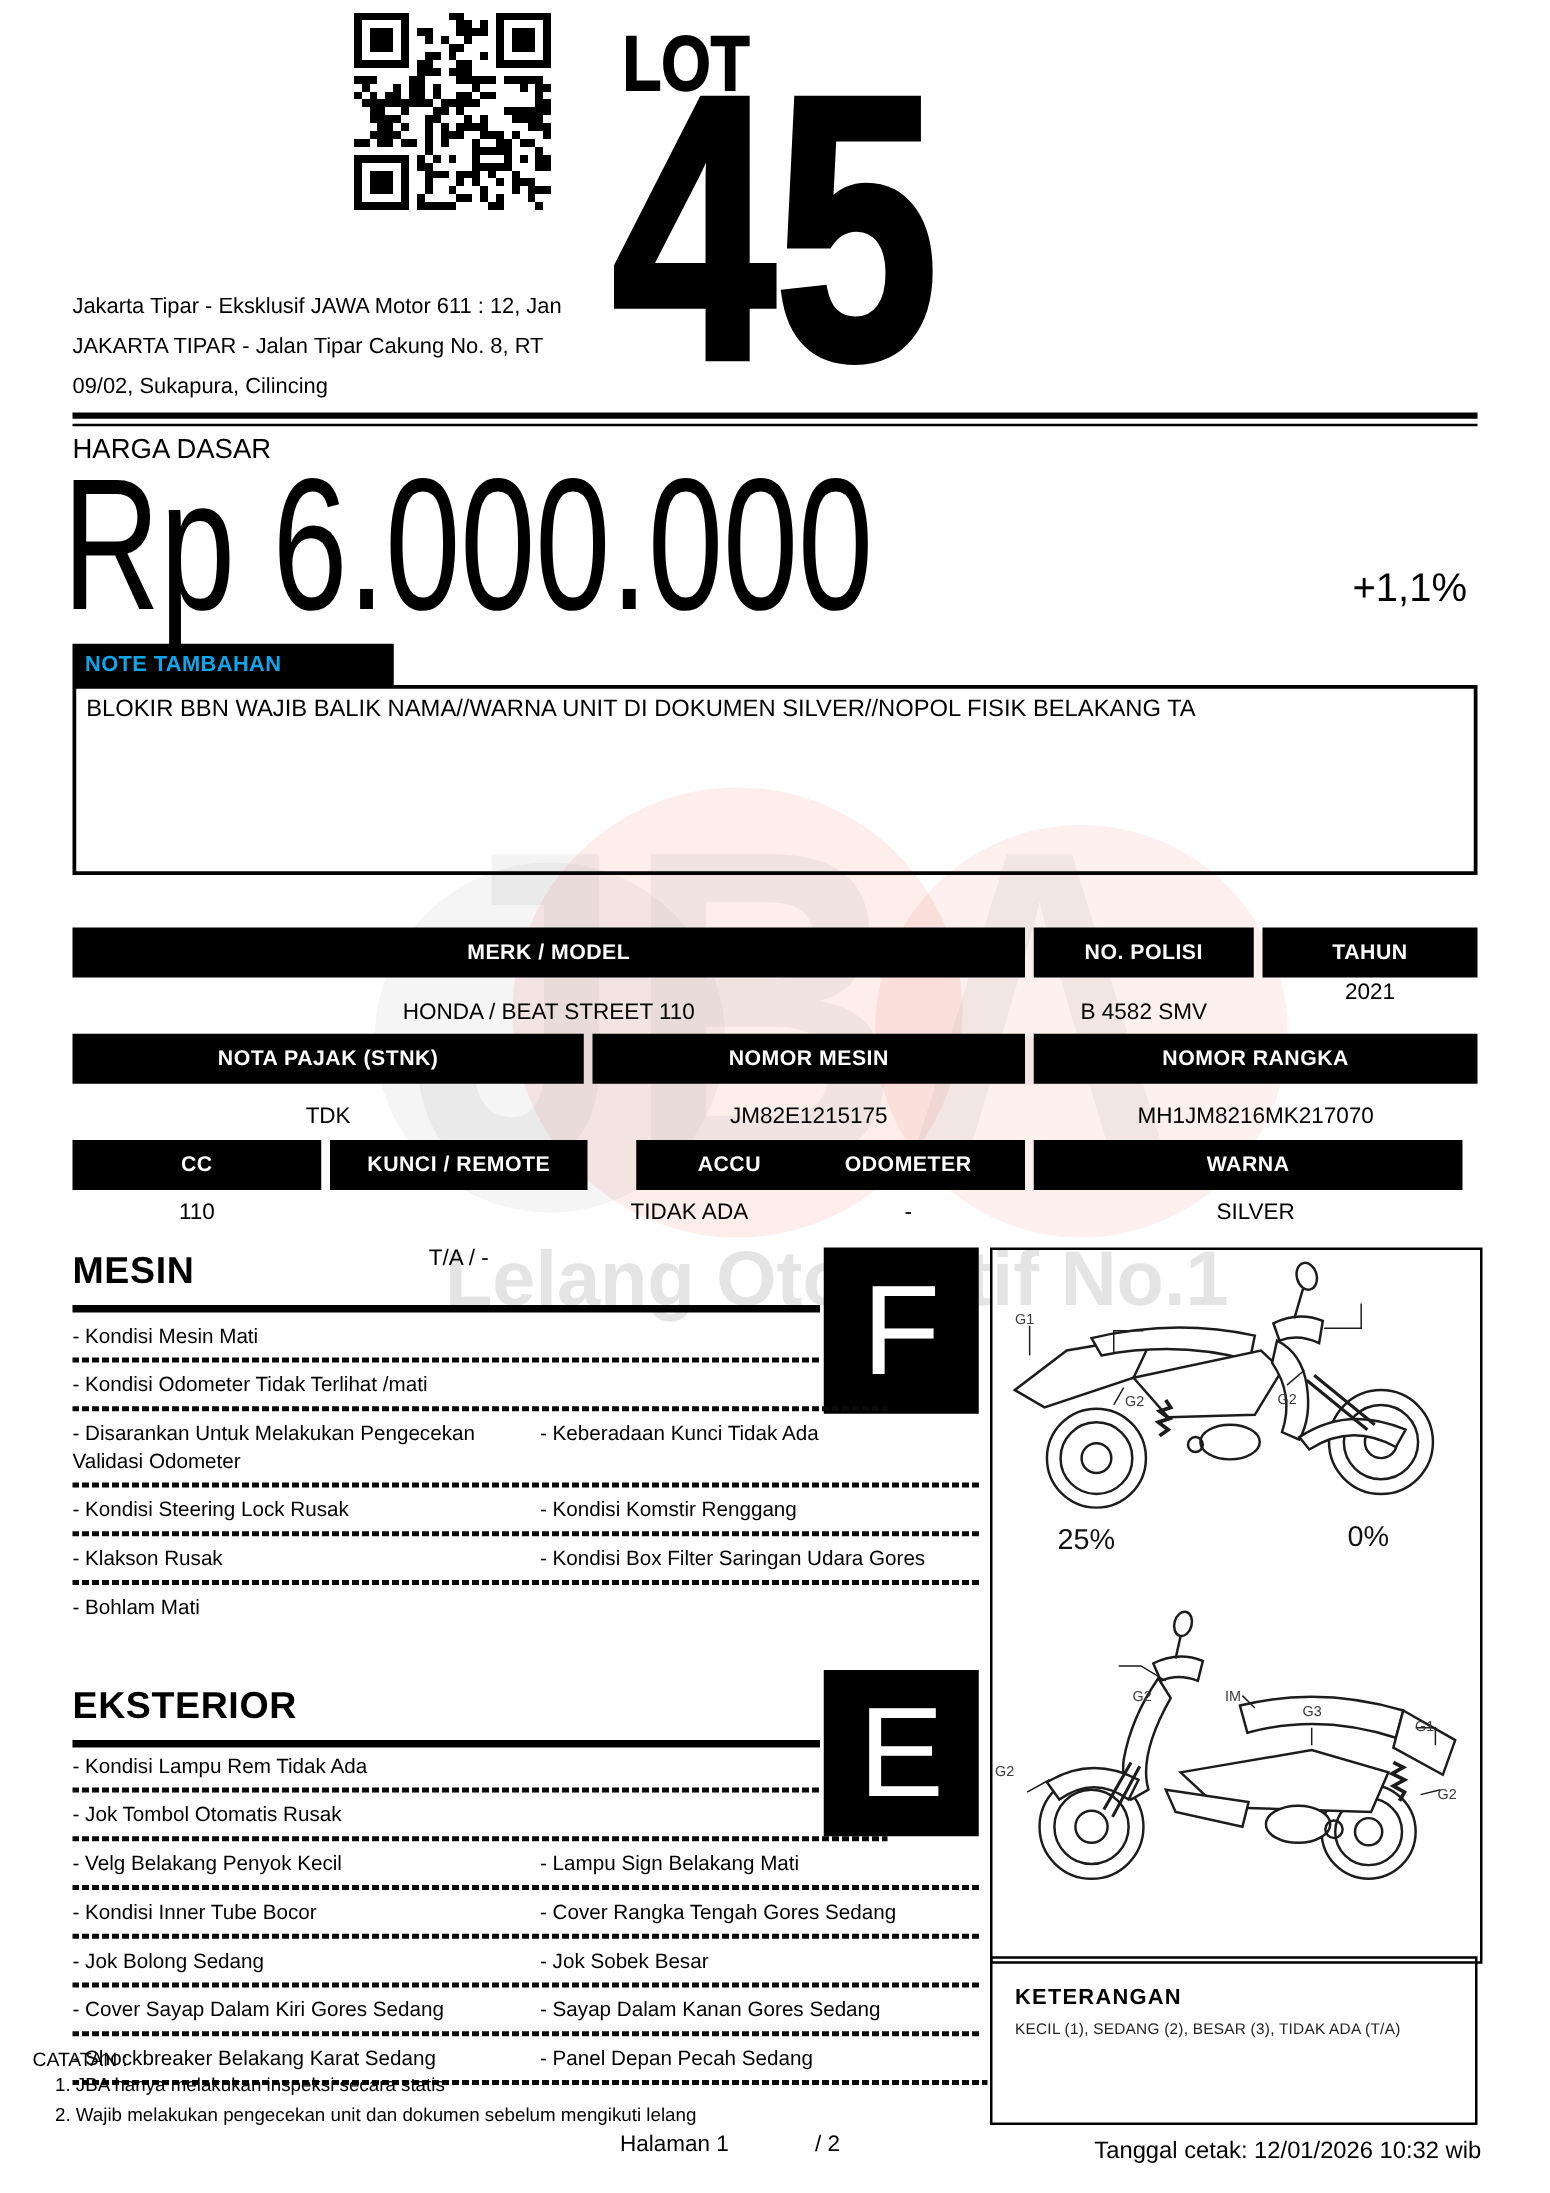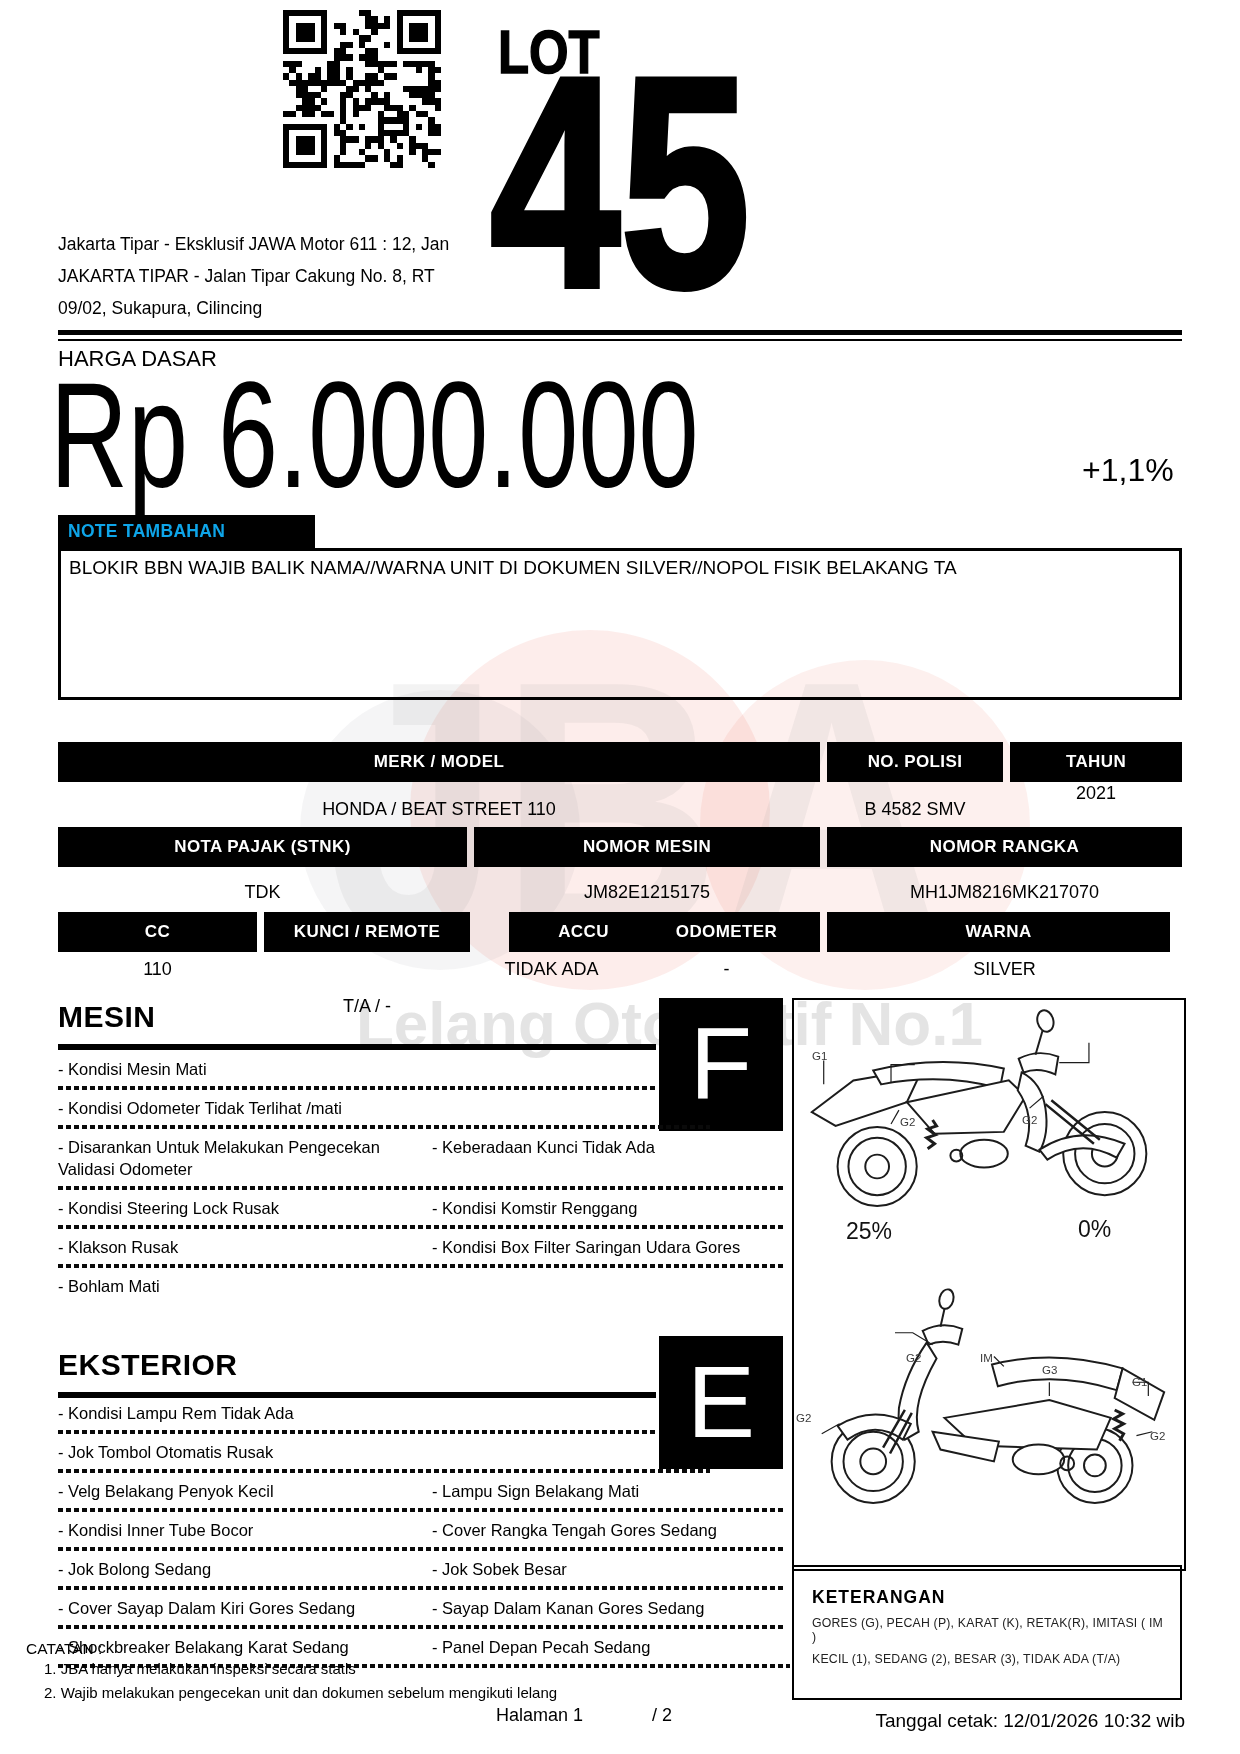--- a/index.html
+++ b/index.html
@@ -461,21 +461,20 @@
 
   <div class="dlabel" style="left:906px;top:1352px;">G2</div>
   <div class="dlabel" style="left:980px;top:1352px;">IM</div>
   <div class="dlabel" style="left:1042px;top:1364px;">G3</div>
   <div class="dlabel" style="left:1132px;top:1376px;">G1</div>
   <div class="dlabel" style="left:796px;top:1412px;">G2</div>
   <div class="dlabel" style="left:1150px;top:1430px;">G2</div>
 
   <div class="ketbox" style="left:792px;top:1565px;width:390px;height:135px;">
     <div class="ket-title">KETERANGAN</div>
-    <div class="ket-line">GORES (G), PECAH (P), KARAT (K), RETAK(R), IMITASI ( IM )</div>
     <div class="ket-line">KECIL (1), SEDANG (2), BESAR (3), TIDAK ADA (T/A)</div>
   </div>
 
   <div class="catatan-item" style="left:26px;top:1640px;font-size:15.5px;">CATATAN :</div>
   <div class="catatan-item" style="left:44px;top:1660px;">1. JBA hanya melakukan inspeksi secara statis</div>
   <div class="catatan-item" style="left:44px;top:1684px;">2. Wajib melakukan pengecekan unit dan dokumen sebelum mengikuti lelang</div>
 
   <div class="foot" style="left:496px;top:1705px;">Halaman 1</div>
   <div class="foot" style="left:652px;top:1705px;">/ 2</div>
   <div class="foot" style="right:55px;top:1710px;font-size:19px;">Tanggal cetak: 12/01/2026 10:32 wib</div>

